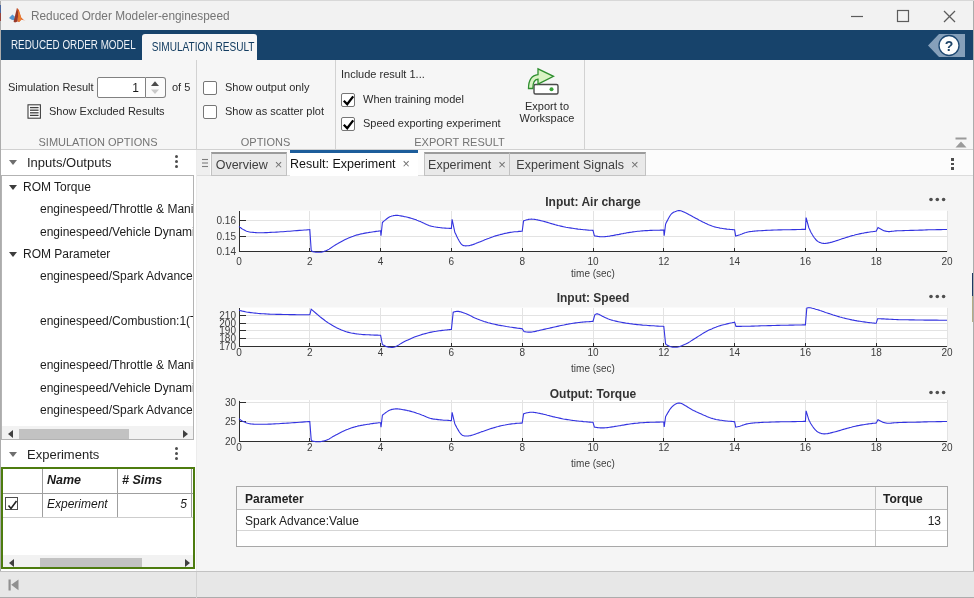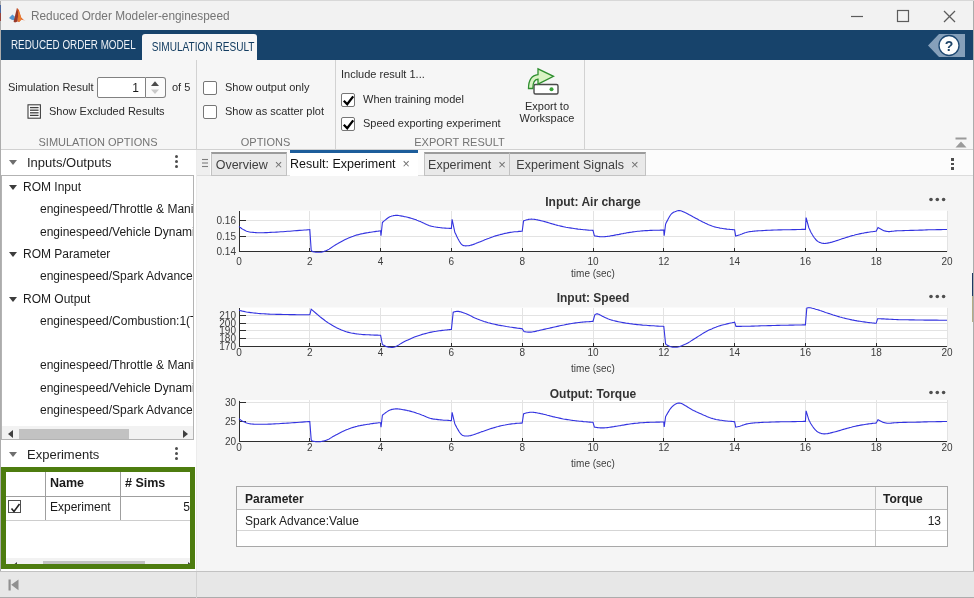--- a/index.html
+++ b/index.html
@@ -29,21 +29,21 @@
 .kebab i { display:block; width:3px; height:3px; background:#4d4d4d; border-radius:50%; margin-bottom:2px; }
 #treebox { position:absolute; left:1px; top:25px; width:193px; height:265px; border:1px solid #b3b3b3; background:#fff; overflow:hidden; }
 .trow { position:absolute; left:0; width:300px; height:22px; font-size:12px; color:#1c1c1c; }
 .tarrow { position:absolute; left:7px; top:8px; width:0; height:0; border-left:4.5px solid transparent; border-right:4.5px solid transparent; border-top:5px solid #3c3c3c; }
 .ptxt { position:absolute; left:21px; top:3px; }
 .ctxt { position:absolute; left:38px; top:3px; white-space:nowrap; }
 .hscroll { position:absolute; left:0; height:15px; background:#f2f2f2; }
 .hthumb { position:absolute; top:2.5px; height:10px; background:#c2c2c2; }
 .sarrowL { position:absolute; top:4px; width:0; height:0; border-top:4px solid transparent; border-bottom:4px solid transparent; border-right:5px solid #3f3f3f; }
 .sarrowR { position:absolute; top:4px; width:0; height:0; border-top:4px solid transparent; border-bottom:4px solid transparent; border-left:5px solid #3f3f3f; }
-#expbox { position:absolute; left:1px; top:317px; width:194px; height:102px; border:5px solid #4d7c0f; background:#fff; overflow:hidden; }
+#expbox { position:absolute; left:1px; top:317px; width:194px; height:102px; border:2px solid #4d7c0f; background:#fff; overflow:hidden;font-style:italic; }
 
 #docarea { position:absolute; left:197px; top:150px; width:777px; height:421px; background:#fcfcfc; }
 #dhandle { position:absolute; left:0; top:0; width:13px; height:26px; background:#efefef; }
 #dtabline { position:absolute; left:0; top:25px; width:777px; height:1px; background:#dcdcdc; }
 .dtab { position:absolute; top:2px; height:24px; background:#e9e9e9; border:1px solid #c2c2c2; border-top:2px solid #9b9b9b; font-size:12.5px; color:#3f3f3f; line-height:22px; text-align:center; white-space:nowrap; }
 .dtab .x { color:#707070; font-size:13px; margin-left:7px; }
 #dtabsel { position:absolute; left:93px; top:0; width:128px; height:26px; background:#fff; border-top:3px solid #1c5d9b; font-size:12.5px; color:#141414; line-height:23px; text-align:left; white-space:nowrap; }
 #doccontent { position:absolute; left:0; top:26px; width:777px; height:395px; background:#f5f5f5; }
 .ctitle { font-size:12px; font-weight:bold; fill:#333; }
 .grid { stroke:#e3e3e3; stroke-width:1; shape-rendering:crispEdges; }
@@ -154,38 +154,34 @@
         <span class="htxt">Inputs/Outputs</span>
       <span class="kebab">
           <i></i>
           <i></i>
           <i></i>
         </span>
     </div>
     <div id="treebox">
       <div class="trow" style="top:1px">
           <span class="tarrow"></span>
-          <span class="ptxt">ROM Input</span>
+          <span class="ptxt">ROM Torque</span>
         </div>
 <div class="trow" style="top:23px">
           <span class="ctxt">enginespeed/Throttle &amp; Manifold</span>
         </div>
 <div class="trow" style="top:46px">
           <span class="ctxt">enginespeed/Vehicle Dynamics</span>
         </div>
 <div class="trow" style="top:68px">
           <span class="tarrow"></span>
           <span class="ptxt">ROM Parameter</span>
         </div>
 <div class="trow" style="top:90px">
           <span class="ctxt">enginespeed/Spark Advance:Value</span>
-        </div>
-<div class="trow" style="top:113px">
-          <span class="tarrow"></span>
-          <span class="ptxt">ROM Output</span>
         </div>
 <div class="trow" style="top:135px">
           <span class="ctxt">enginespeed/Combustion:1(Torque)</span>
         </div>
 <div class="trow" style="top:179px">
           <span class="ctxt">enginespeed/Throttle &amp; Manifold</span>
         </div>
 <div class="trow" style="top:202px">
           <span class="ctxt">enginespeed/Vehicle Dynamics</span>
         </div>

